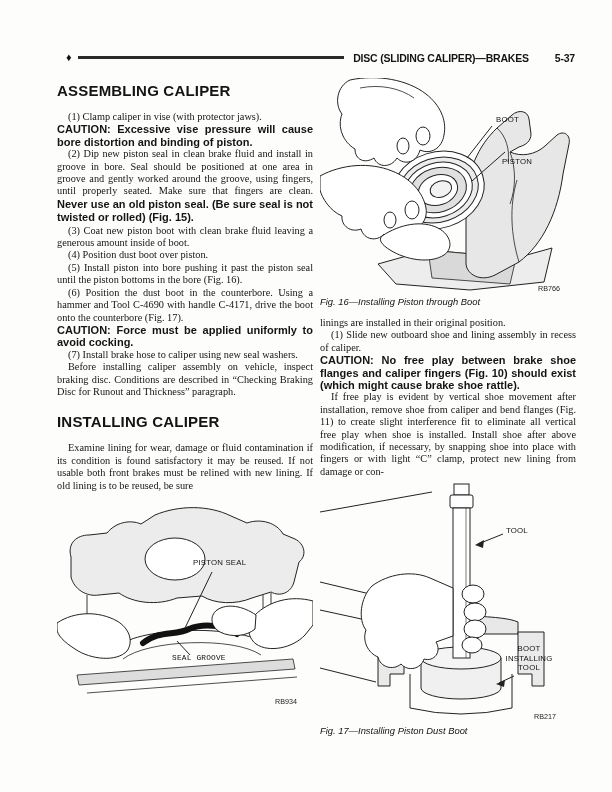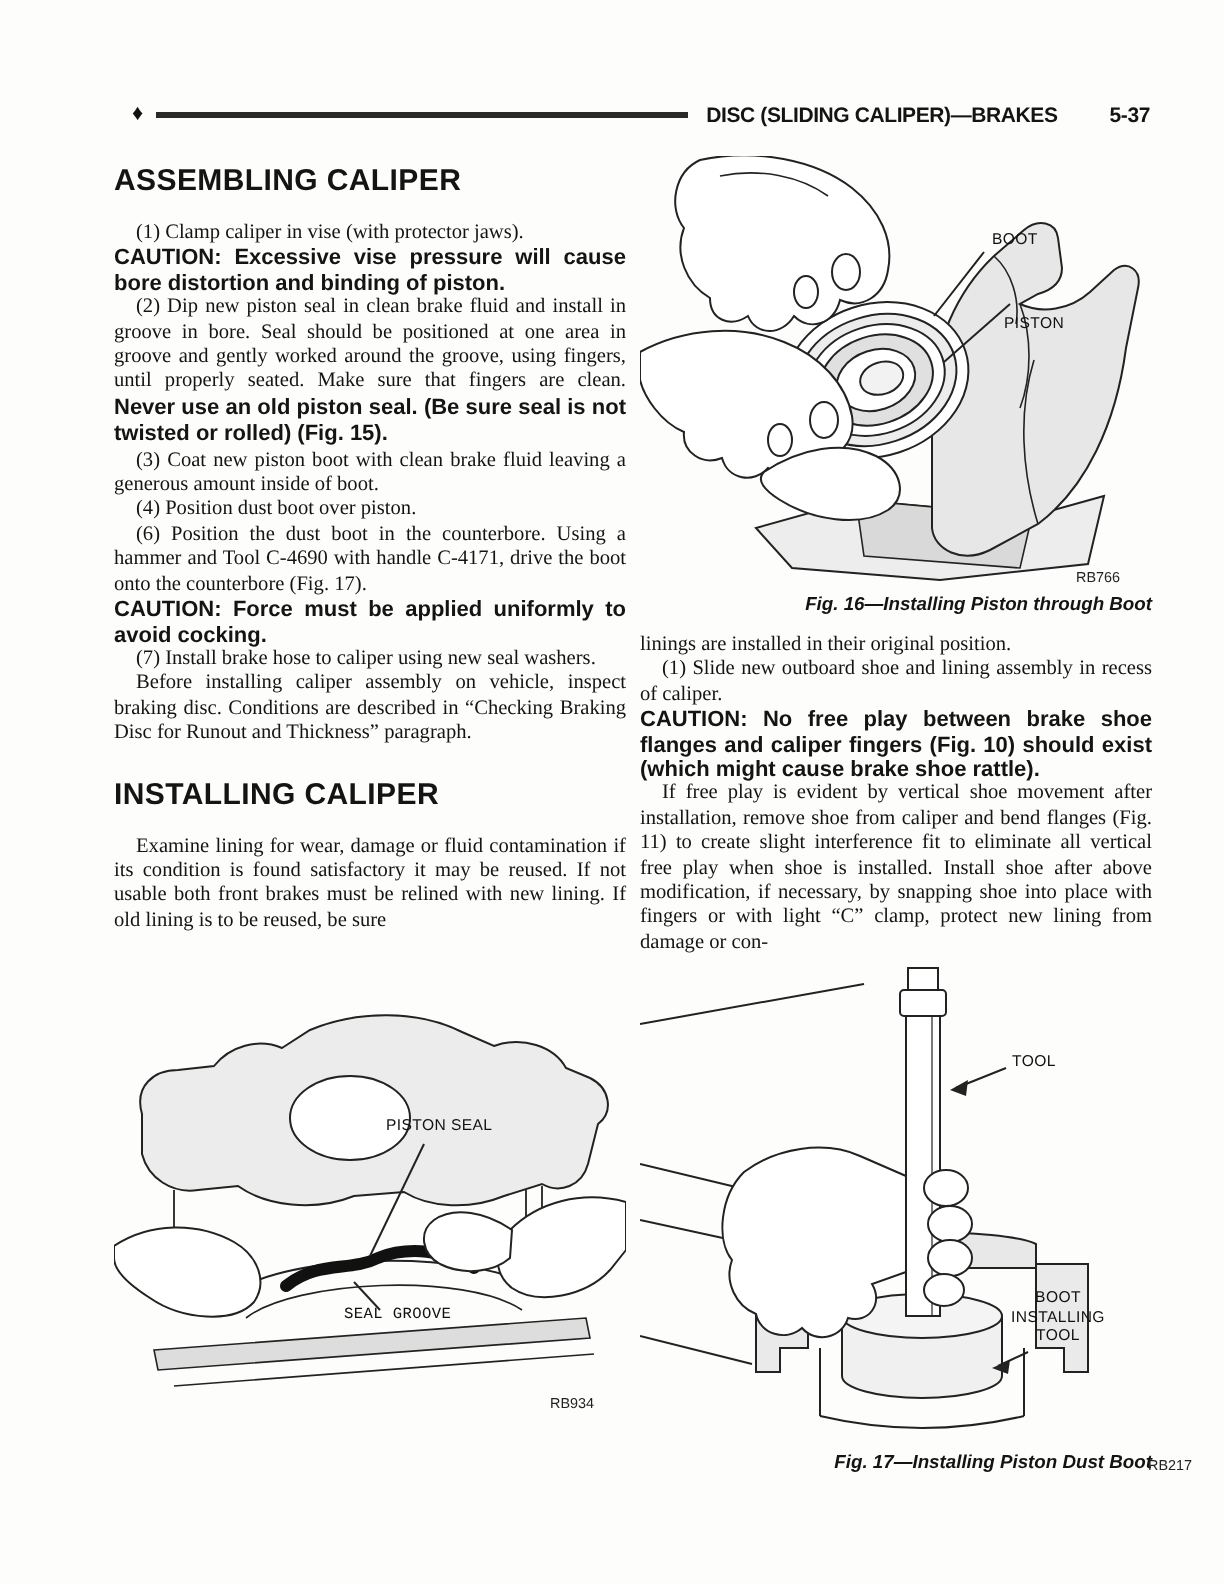--- a/index.html
+++ b/index.html
@@ -30,22 +30,22 @@
   .para { margin:0; font-size:10.3px; line-height:12.4px; text-align:justify; }
   .para.ind { text-indent:11px; }
   .para.caution, .bold-sans {
     font-family:Liberation Sans, sans-serif; font-weight:bold; font-size:11px;
   }
 
   
   .figure { position:absolute; width:256px; }
   .figure svg { display:block; }
   .caption {
-    font-family:"Liberation Sans", sans-serif; font-weight:bold; font-style:italic;
-    font-size:9.4px; text-align:right; margin-top:3px; white-space:nowrap;
+    font-family:"Liberation Sans", sans-serif; font-weight:normal; font-style:italic;
+    font-size:9.4px; text-align:left; margin-top:3px; white-space:nowrap;
   }
   .fig-label {
     position:absolute; font-family:"Liberation Sans", sans-serif;
     font-size:7.8px; letter-spacing:0.2px; color:#111; white-space:nowrap;
     line-height:9.6px;
   }
   .fig-label.center { text-align:center; }
   .fig-code {
     position:absolute; font-family:"Liberation Sans", sans-serif;
     font-size:7.2px; color:#222;
@@ -65,20 +65,21 @@
   </div>
 
   <div class="col" style="left:57px; top:82px;">
     <h2 class="sec-heading">ASSEMBLING CALIPER</h2>
     <div>
         <p class="para ind"><span>(1) Clamp caliper in vise (with protector jaws).</span></p>
         <p class="para caution"><span class="bold-sans">CAUTION: Excessive vise pressure will cause bore distortion and binding of piston.</span></p>
         <p class="para ind"><span>(2) Dip new piston seal in clean brake fluid and install in groove in bore. Seal should be positioned at one area in groove and gently worked around the groove, using fingers, until properly seated. Make sure that fingers are clean. </span><span class="bold-sans">Never use an old piston seal. (Be sure seal is not twisted or rolled) (Fig. 15).</span></p>
         <p class="para ind"><span>(3) Coat new piston boot with clean brake fluid leaving a generous amount inside of boot.</span></p>
         <p class="para ind"><span>(4) Position dust boot over piston.</span></p>
+        <p class="para ind"><span>(5) Install piston into bore pushing it past the piston seal until the piston bottoms in the bore (Fig. 16).</span></p>
         <p class="para ind"><span>(6) Position the dust boot in the counterbore. Using a hammer and Tool C-4690 with handle C-4171, drive the boot onto the counterbore (Fig. 17).</span></p>
         <p class="para caution"><span class="bold-sans">CAUTION: Force must be applied uniformly to avoid cocking.</span></p>
         <p class="para ind"><span>(7) Install brake hose to caliper using new seal washers.</span></p>
         <p class="para ind"><span>Before installing caliper assembly on vehicle, inspect braking disc. Conditions are described in “Checking Braking Disc for Runout and Thickness” paragraph.</span></p>
       </div>
     <h2 class="sec-heading mt">INSTALLING CALIPER</h2>
     <div>
         <p class="para ind"><span>Examine lining for wear, damage or fluid contamination if its condition is found satisfactory it may be reused. If not usable both front brakes must be relined with new lining. If old lining is to be reused, be sure</span></p>
       </div>
   </div>
@@ -194,17 +195,17 @@
       <polygon points="155,63 164,58 163,66" fill="#222"></polygon>
       <line x1="194" y1="194" x2="179" y2="201" stroke="#222" stroke-width="1"></line>
       <polygon points="176,202 185,198 184,205" fill="#222"></polygon>
     </svg>
     <span class="fig-label" style="left:186px; top:44px;">TOOL</span>
     <span class="fig-label center" style="left:178px; top:162px; width:62px;">
       <span style="display:block;">BOOT</span>
       <span style="display:block;">INSTALLING</span>
       <span style="display:block;">TOOL</span>
     </span>
-    <span class="fig-code" style="left:214px; top:246px;margin-left:40px;">RB217</span>
+    <span class="fig-code" style="left:214px; top:230px;">RB217</span>
     <div class="caption">Fig. 17—Installing Piston Dust Boot</div>
   </div>
 
 </div>
 
 </body></html>

